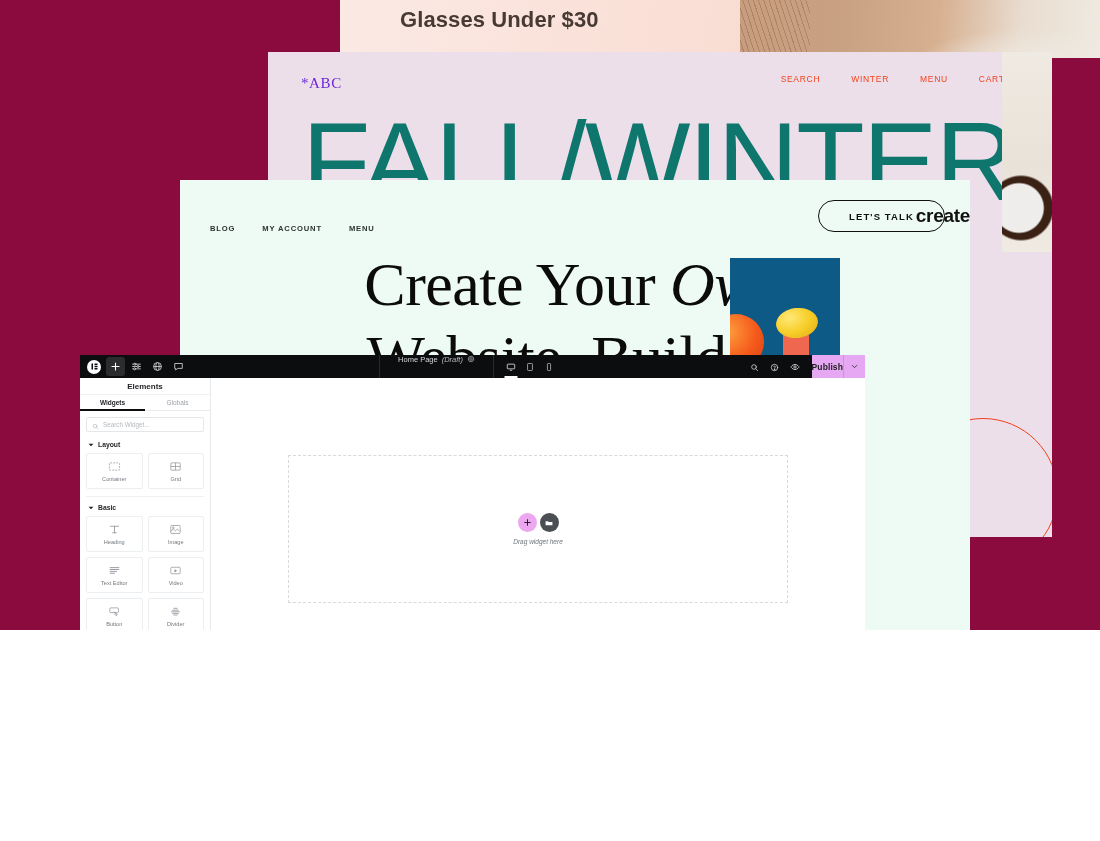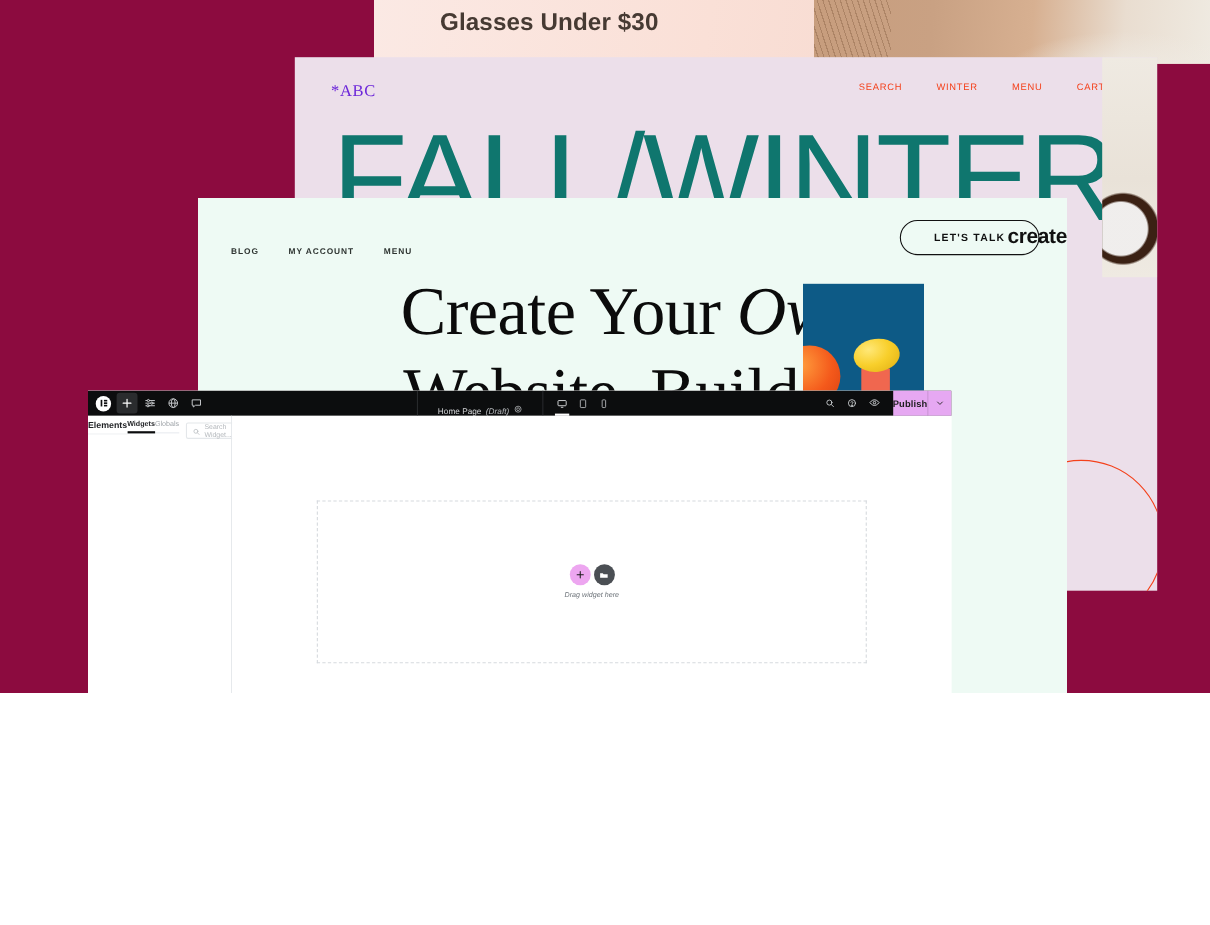--- a/index.html
+++ b/index.html
@@ -178,21 +178,21 @@
   .tb-btn.active { background: #2a2c2e; }
   .tb-btn svg { display: block; }
 
   .tb-center {
     position: absolute; left: 0; right: 0; top: 0;
     height: 23px;
     display: flex; align-items: center; justify-content: center; gap: 0;
     pointer-events: none;
   }
   .doc-name {
-    display: flex; align-items: flex-end; gap: 4px;
+    display: flex; align-items: flex-start; gap: 4px;
     font-size: 7.5px; color: #d4d6d8; padding: 0 18px;
     height: 23px; border-left: 1px solid #27292b; border-right: 1px solid #27292b;
   }
   .doc-name i { font-style: italic; color: #b7babd; }
   .devices { display: flex; align-items: center; gap: 9px; padding: 0 12px; height: 23px; }
   .dev { position: relative; display: flex; align-items: center; justify-content: center; height: 23px; }
   .dev.sel::after {
     content: ""; position: absolute; bottom: 0; left: 50%; transform: translateX(-50%);
     width: 13px; height: 2px; background: #fff;
   }
@@ -213,21 +213,21 @@
     border-left: 1px solid rgba(0,0,0,.12);
     width: 22px; display: flex; align-items: center; justify-content: center; height: 23px;
   }
 
   .edbody { display: flex; height: 388px; }
 
   .panel {
     width: 131px; background: #fff;
     border-right: 1px solid #e6e9ec;
     position: relative;
-    display: flex; flex-direction: row;
+    display: flex; flex-direction: column;
   }
   .panel-title {
     height: 17px; display: flex; align-items: center; justify-content: center;
     font-size: 8px; font-weight: bold; color: #1f2124;
     border-bottom: 1px solid #f0f2f4;
   }
   .panel-tabs { display: flex; height: 16px; border-bottom: 1px solid #e9ecef; }
   .ptab {
     flex: 1; display: flex; align-items: center; justify-content: center;
     font-size: 6.5px; color: #9fa4a9; position: relative;

